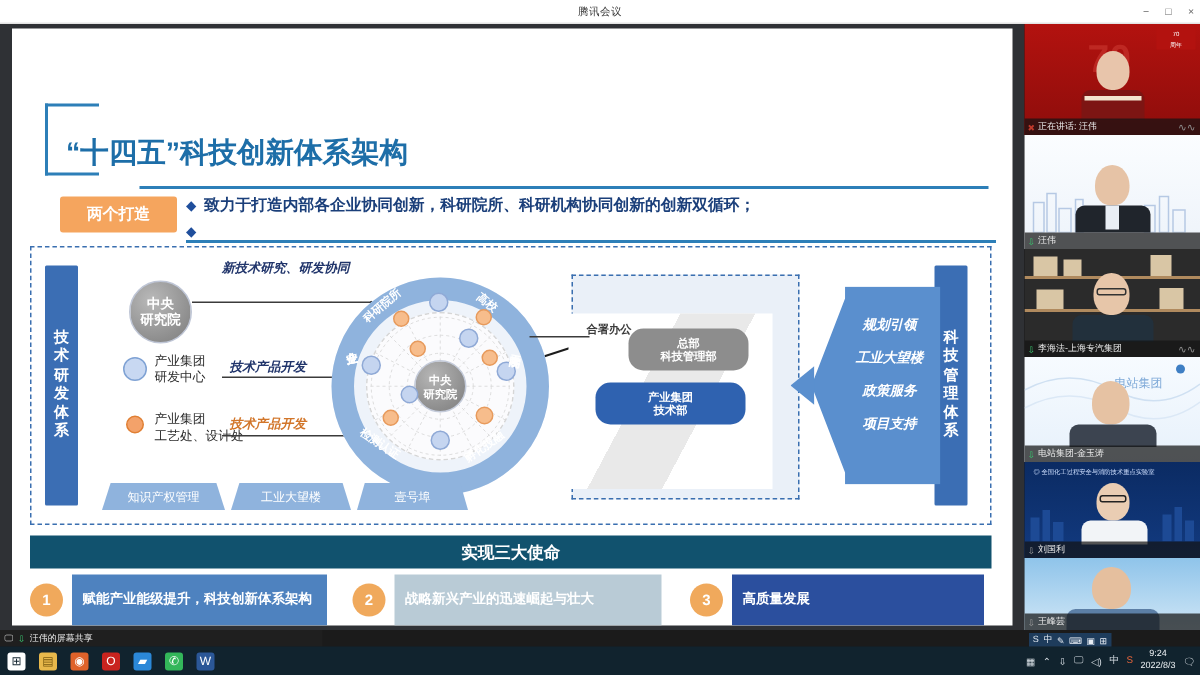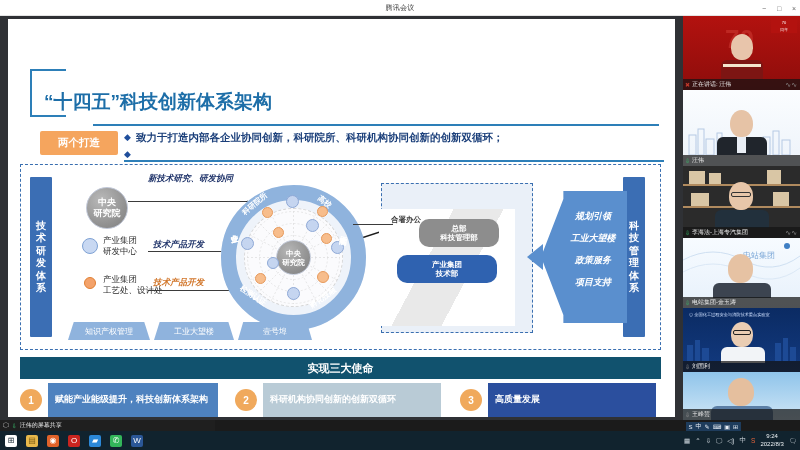--- a/index.html
+++ b/index.html
@@ -458,21 +458,21 @@
       </div>
 
       <div class="mission-bar">实现三大使命</div>
       <div class="missions">
         <div class="mi" style="left:0px;">
           <div class="mnum">1</div>
           <div class="mbox b1" style="width:170px;">赋能产业能级提升，科技创新体系架构</div>
         </div>
         <div class="mi" style="left:215px;">
           <div class="mnum">2</div>
-          <div class="mbox b2" style="width:178px;">科研机构协同创新的创新双循环</div>
+          <div class="mbox b2" style="width:178px;">战略新兴产业的迅速崛起与壮大</div>
         </div>
         <div class="mi" style="left:440px;">
           <div class="mnum">3</div>
           <div class="mbox b3" style="width:168px;">高质量发展</div>
         </div>
       </div>
 
     </div>
   </div>
 

